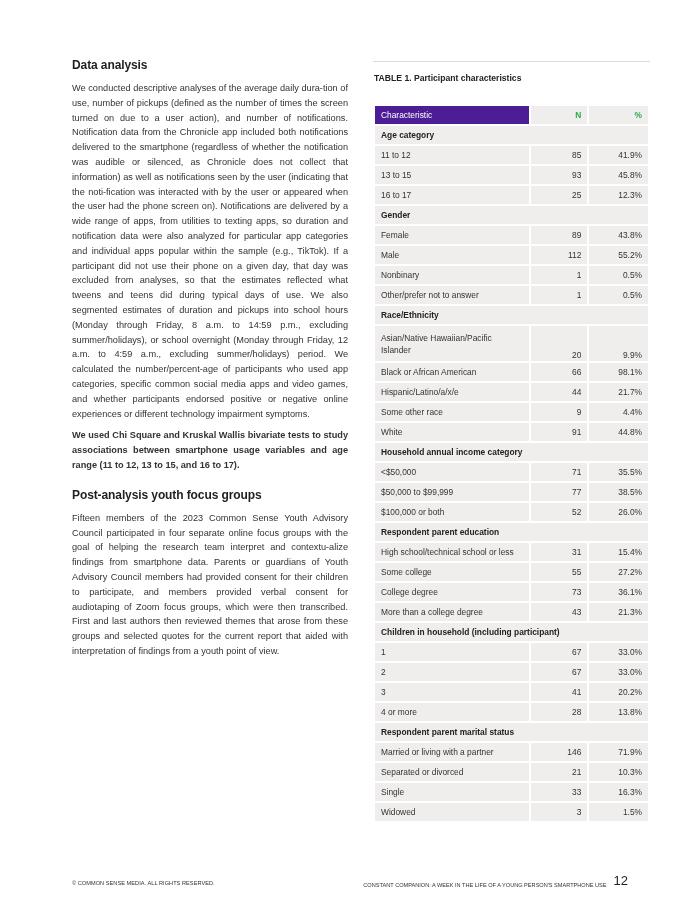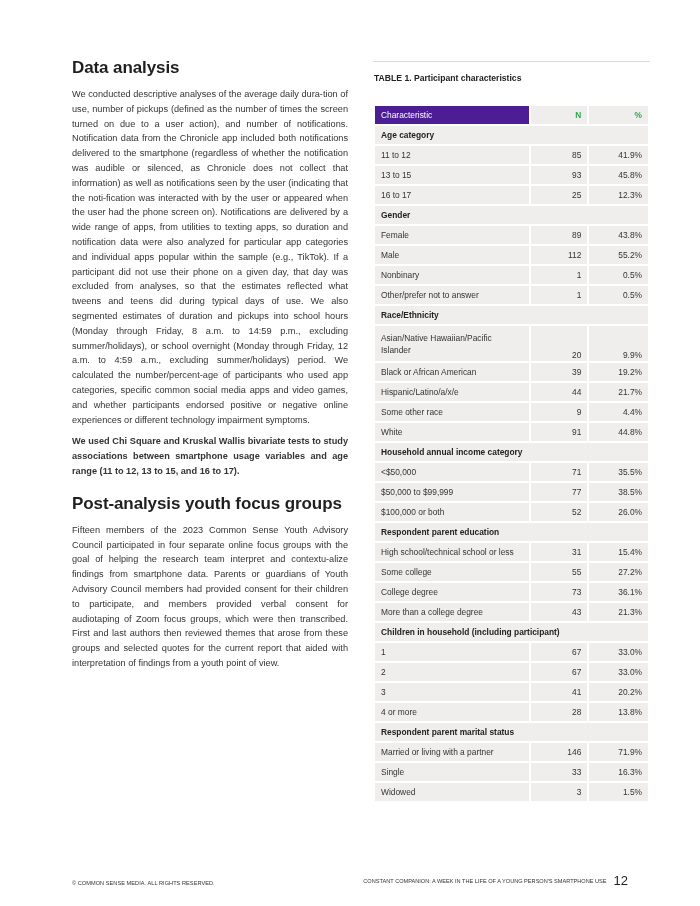--- a/index.html
+++ b/index.html
@@ -1,20 +1,20 @@
 <!DOCTYPE html>
 <html><head>
 <meta charset="utf-8">
 <style>
   * { box-sizing: border-box; margin: 0; padding: 0; }
   html, body { width: 700px; height: 906px; background: #ffffff; }
   body { position: relative; font-family: "Liberation Sans", "DejaVu Sans", sans-serif; color: #2b2b2b; overflow: hidden; }
 
   .left-col { position: absolute; left: 72px; top: 58px; width: 276px; }
-  .section-title { font-size: 17px; font-weight: bold; color: #1f1f1f; letter-spacing: -0.1px; margin-bottom: 9px; }
+  .section-title { font-size: 12px; font-weight: bold; color: #1f1f1f; letter-spacing: -0.1px; margin-bottom: 9px; }
   .body-text { font-size: 9.2px; line-height: 14.8px; color: #333; text-align: justify; hyphens: manual; }
   .body-text + .body-text { margin-top: 7px; font-weight: bold; }
   .section-gap { height: 15px; }
 
   .right-col { position: absolute; left: 373px; top: 61px; width: 277px; }
   .rule { border-top: 1px solid #dcdcd4; width: 277px; margin-bottom: 11px; }
   .table-caption { font-size: 8.6px; font-weight: bold; color: #222; margin-bottom: 21px; padding-left: 1px; }
 
   table.data { border-collapse: separate; border-spacing: 2px; width: 277px; margin-left: 0px; }
   table.data td, table.data th { background: #efeeed; font-size: 8.4px; color: #333; padding: 0 6px; height: 18px; font-weight: normal; }
@@ -22,21 +22,21 @@
   table.data th.head-num { color: #2fa84f; text-align: right; font-weight: bold; }
   table.data td.cat { font-weight: bold; color: #222; }
   table.data td.num { text-align: right; margin-left: 16px; }
   table.data td.c1 { width: 152px; }
   table.data td.c2 { width: 56px; }
   table.data td.c3 { width: 58px; }
   table.data tr.tall td { height: 30px; vertical-align: middle; line-height: 12px; }
   table.data tr.tall td.num { vertical-align: top; padding-top: 23px; }
 
   .footer-left { position: absolute; left: 72px; top: 880px; font-size: 5.6px; color: #333; letter-spacing: 0.05px; }
-  .footer-right { position: absolute; right: 72px; top: 873px; font-size: 5.6px; color: #333; display: flex; align-items: center; gap: 7px; }
+  .footer-right { position: absolute; right: 72px; top: 873px; font-size: 5.6px; color: #333; display: flex; align-items: flex-end; gap: 7px; }
   .page-num { font-size: 13px; color: #1f1f1f; }
 </style>
 </head>
 <body>
 
 <div class="left-col">
   <h2 class="section-title">Data analysis</h2>
   <p class="body-text">We conducted descriptive analyses of the average daily dura-tion of use, number of pickups (defined as the number of times the screen turned on due to a user action), and number of notifications. Notification data from the Chronicle app included both notifications delivered to the smartphone (regardless of whether the notification was audible or silenced, as Chronicle does not collect that information) as well as notifications seen by the user (indicating that the noti-fication was interacted with by the user or appeared when the user had the phone screen on). Notifications are delivered by a wide range of apps, from utilities to texting apps, so duration and notification data were also analyzed for particular app categories and individual apps popular within the sample (e.g., TikTok). If a participant did not use their phone on a given day, that day was excluded from analyses, so that the estimates reflected what tweens and teens did during typical days of use. We also segmented estimates of duration and pickups into school hours (Monday through Friday, 8 a.m. to 14:59 p.m., excluding summer/holidays), or school overnight (Monday through Friday, 12 a.m. to 4:59 a.m., excluding summer/holidays) period. We calculated the number/percent-age of participants who used app categories, specific common social media apps and video games, and whether participants endorsed positive or negative online experiences or different technology impairment symptoms.</p>
   <p class="body-text">We used Chi Square and Kruskal Wallis bivariate tests to study associations between smartphone usage variables and age range (11 to 12, 13 to 15, and 16 to 17).</p>
   <div class="section-gap"></div>
@@ -100,22 +100,22 @@
         <tr>
           <td class="cat" colspan="3">Race/Ethnicity</td>
         </tr>
         <tr class="tall">
           <td class="c1">Asian/Native Hawaiian/Pacific Islander</td>
           <td class="c2 num">20</td>
           <td class="c3 num">9.9%</td>
         </tr>
         <tr>
           <td class="c1">Black or African American</td>
-          <td class="c2 num">39</td>
-          <td class="c3 num">19.2%</td>
+          <td class="c2 num">66</td>
+          <td class="c3 num">98.1%</td>
         </tr>
         <tr>
           <td class="c1">Hispanic/Latino/a/x/e</td>
           <td class="c2 num">44</td>
           <td class="c3 num">21.7%</td>
         </tr>
         <tr>
           <td class="c1">Some other race</td>
           <td class="c2 num">9</td>
           <td class="c3 num">4.4%</td>
@@ -189,20 +189,25 @@
           <td class="c2 num">28</td>
           <td class="c3 num">13.8%</td>
         </tr>
         <tr>
           <td class="cat" colspan="3">Respondent parent marital status</td>
         </tr>
         <tr>
           <td class="c1">Married or living with a partner</td>
           <td class="c2 num">146</td>
           <td class="c3 num">71.9%</td>
+        </tr>
+        <tr>
+          <td class="c1">Separated or divorced</td>
+          <td class="c2 num">21</td>
+          <td class="c3 num">10.3%</td>
         </tr>
         <tr>
           <td class="c1">Single</td>
           <td class="c2 num">33</td>
           <td class="c3 num">16.3%</td>
         </tr>
         <tr>
           <td class="c1">Widowed</td>
           <td class="c2 num">3</td>
           <td class="c3 num">1.5%</td>

